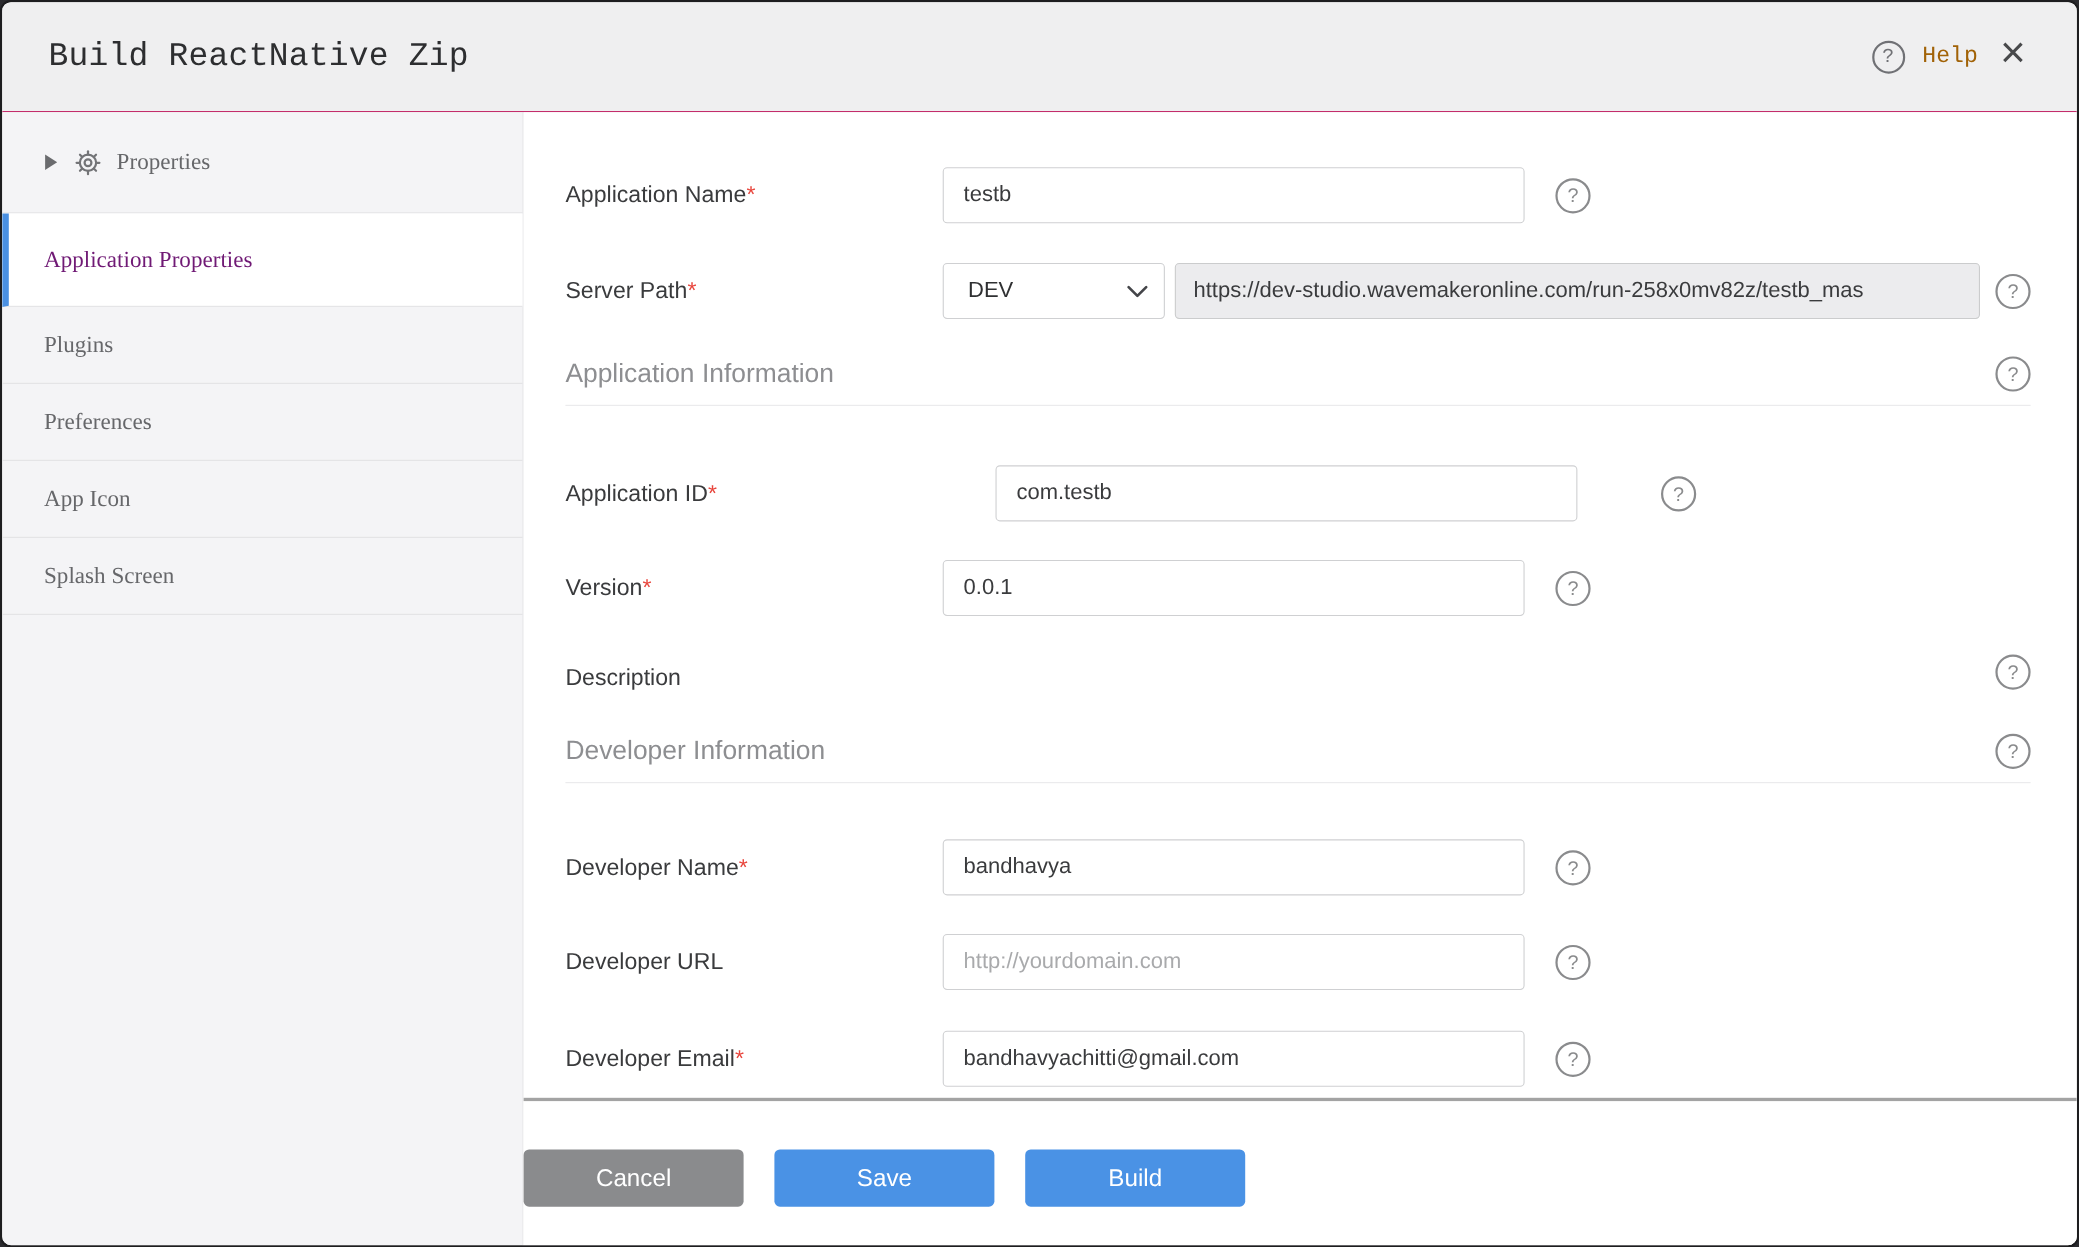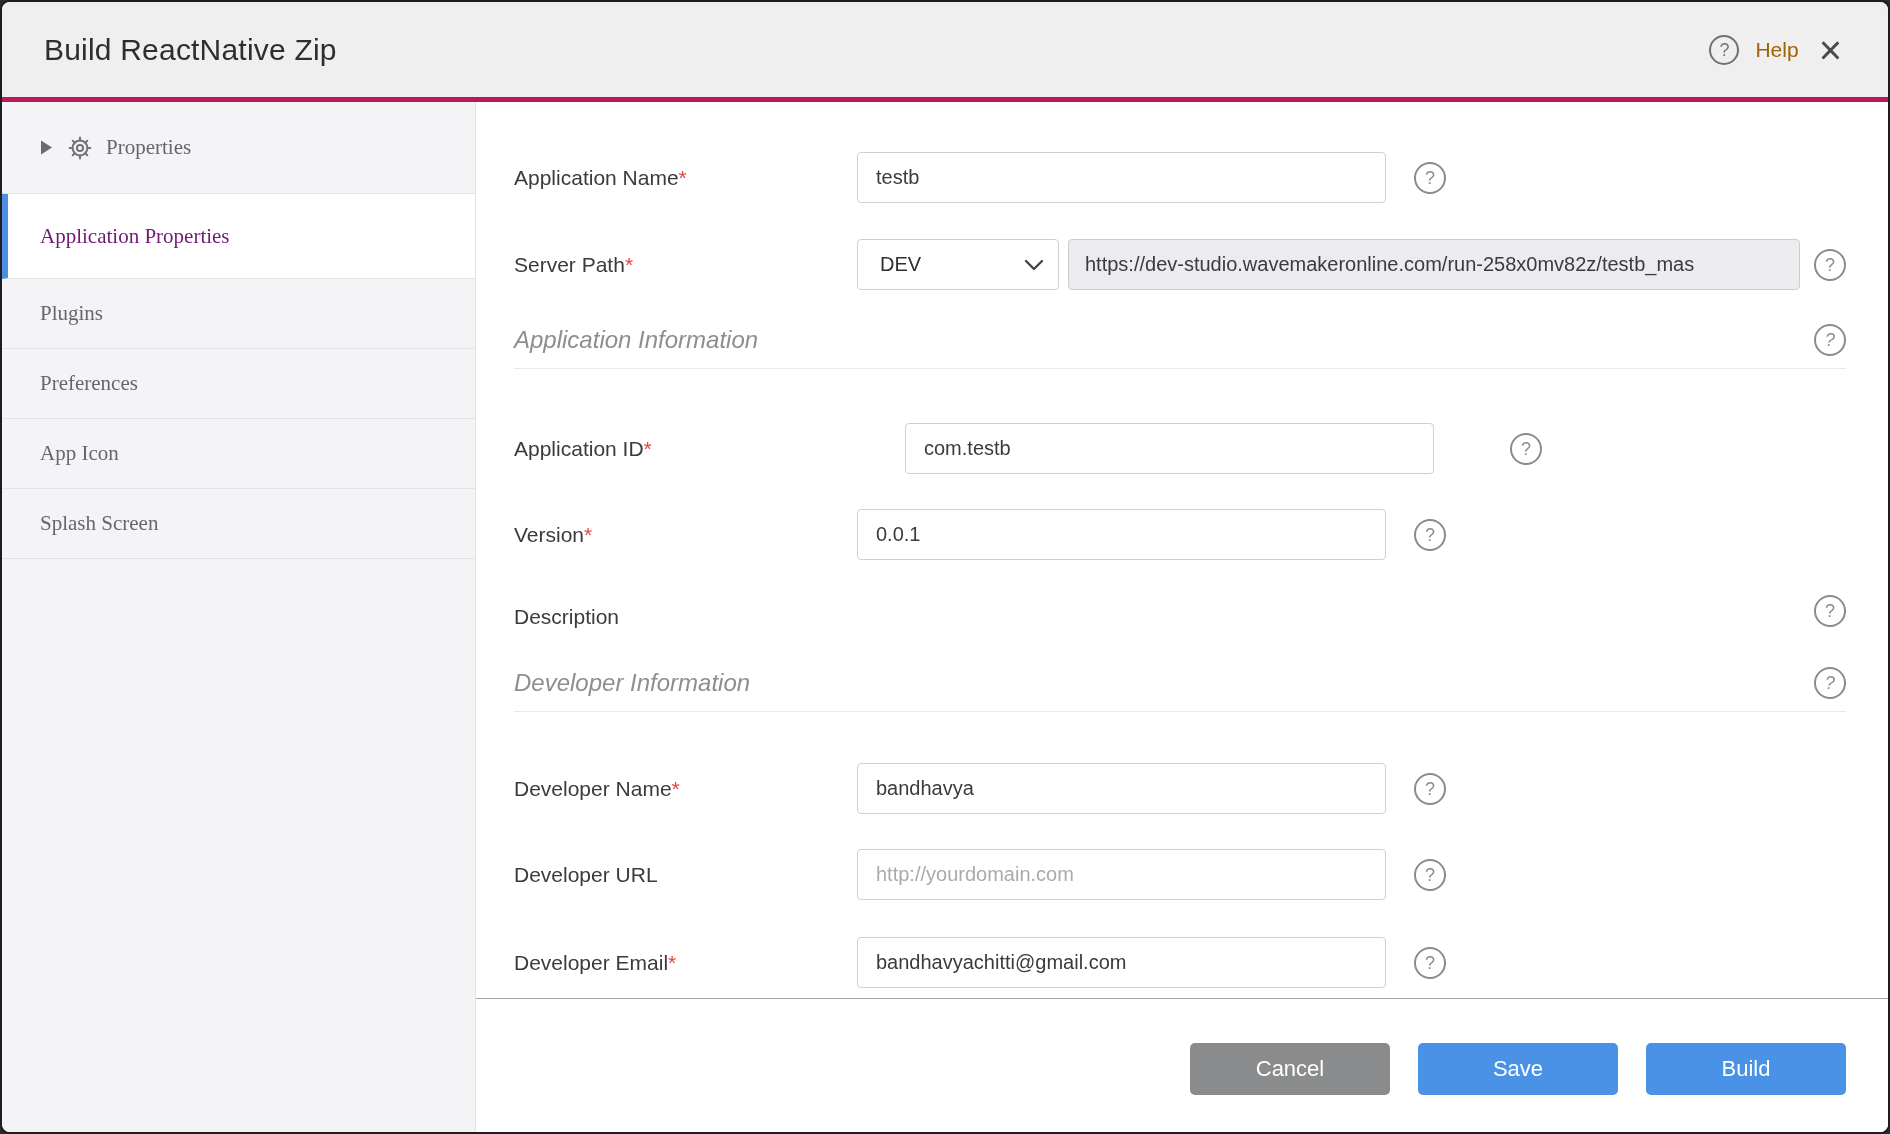--- a/index.html
+++ b/index.html
@@ -12,23 +12,24 @@
     border:2px solid #1d1d1f;
     border-radius:10px;
     overflow:hidden;
     display:flex; flex-direction:column;
   }
 
   
   .header {
     height:100px; flex:0 0 100px;
     background:#efeff0;
-    border-bottom:5px solid #be185d;
+    border-bottom:1px solid #be185d;
     display:flex; align-items:center;
     padding:0 46px 0 42px;
+    font-family:Liberation Mono, monospace;
   }
   .title { font-size:30px; font-weight:500; color:#2d2e30; letter-spacing:.2px; }
   .header-right { margin-left:auto; display:flex; align-items:center; gap:16px; }
   .qicon {
     width:32px; height:32px; border:2px solid #8a8b8d; border-radius:50%;
     color:#8a8b8d; font-size:18px; line-height:28px; text-align:center;
     display:inline-block; flex:0 0 auto; background:transparent;
   }
   .qicon.small { width:30px; height:30px; line-height:26px; border-color:#707175; color:#707175; }
   .help-label { font-size:21px; color:#a16207; margin-right:4px; cursor:pointer; }
@@ -88,39 +89,39 @@
   .sel .chev { margin-left:auto; }
   .urlbox {
     width:732px; height:51px; margin-left:9px;
     background:#ececee; border:1px solid #cbcccd; border-radius:4px;
     display:flex; align-items:center; padding:0 16px;
     font-size:20px; color:#3a3b3d;
     white-space:nowrap; overflow:hidden;
   }
 
   
-  .section-head { display:flex; align-items:center; margin-top:34px;font-style:italic; }
+  .section-head { display:flex; align-items:center; margin-top:34px; }
   .section-title { font-size:24px; font-weight:400; color:#8d8e91; line-height:28px; }
   .divider { height:1px; background:#e9e9eb; margin-top:12px; }
 
   
   .tarea-wrap { position:relative; width:928px; }
   .tarea {
     width:928px; height:95px; resize:none; display:block;
     border:1px solid #cfd0d2; border-radius:4px;
     font-size:20px; color:#3a3b3d; padding:12px 18px;
     font-family:"Liberation Sans","DejaVu Sans",sans-serif; outline:none;
   }
   .resize-corner { position:absolute; right:4px; bottom:4px; pointer-events:none; }
 
   
   .footer {
     position:absolute; left:0; right:0; bottom:0; height:134px;
-    background:#ffffff; border-top:1px solid #a3a3a3;
-    display:flex; justify-content:flex-end; align-items:flex-start;
+    background:#ffffff; border-top:3px solid #a3a3a3;
+    display:flex; align-items:flex-start;
     padding:44px 42px 0 0; gap:28px;
   }
   .btn {
     width:200px; height:52px; border:none; border-radius:5px;
     font-size:22px; color:#ffffff; cursor:pointer;
     font-family:"Liberation Sans","DejaVu Sans",sans-serif;
   }
   .btn.gray { background:#8a8b8d; }
   .btn.blue { background:#4a92e5; }
 

